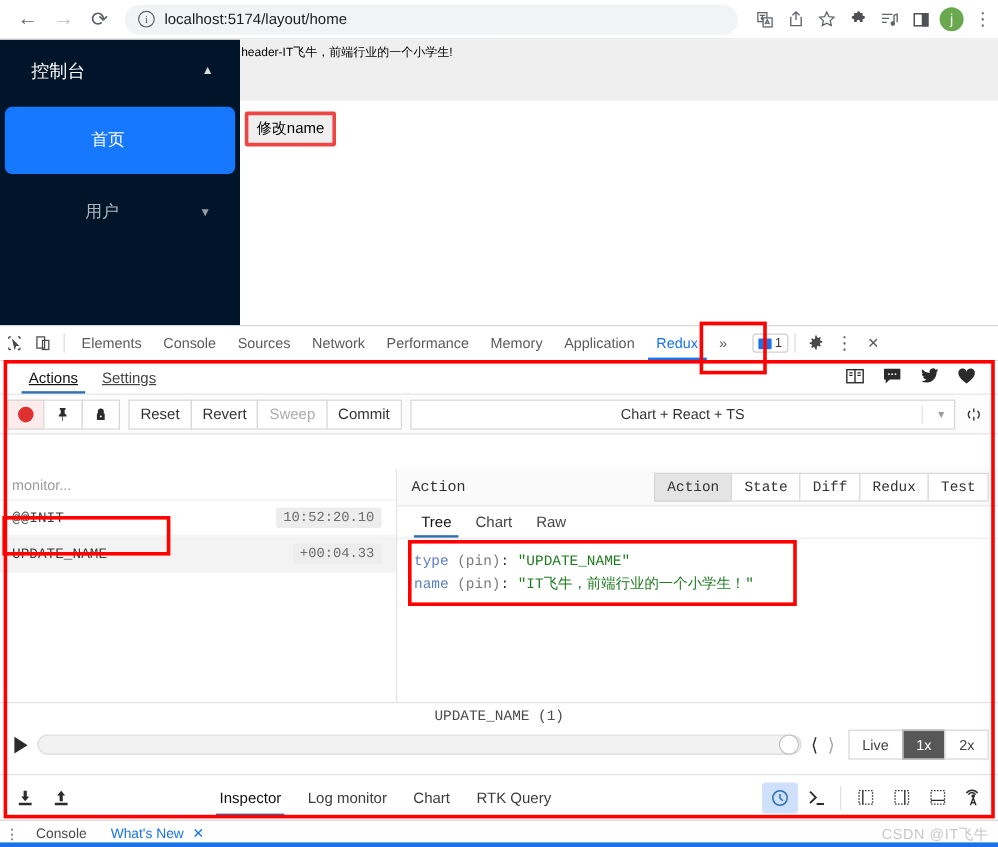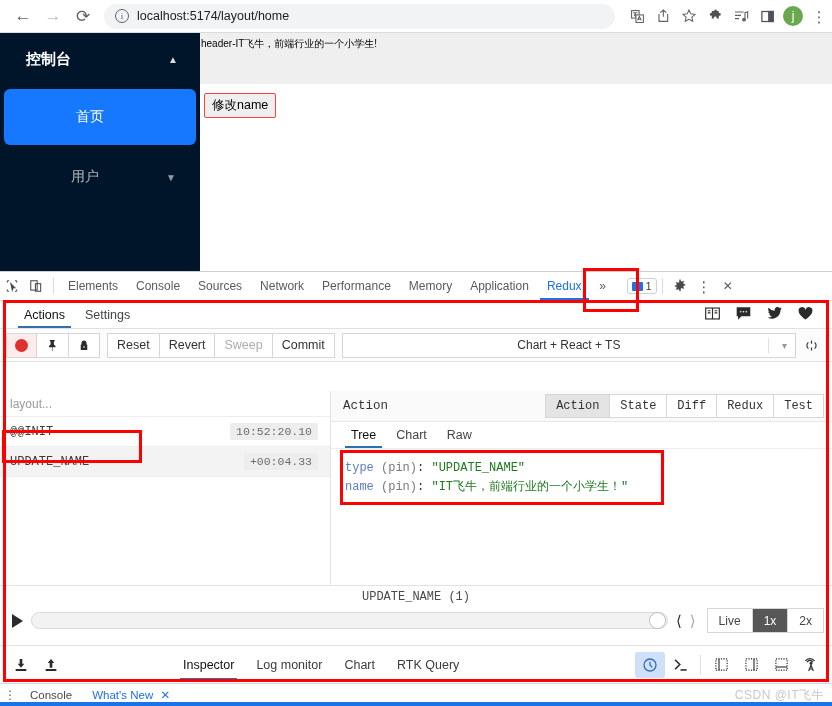--- a/index.html
+++ b/index.html
@@ -51,39 +51,39 @@
   .viewport {
     position: absolute; left: 0; top: 33px; width: 832px; height: 238px;
     background: #ffffff; overflow: hidden;
   }
   .sidebar {
     position: absolute; left: 0; top: 0; width: 200px; height: 238px;
     background: #001529;
   }
   .side-head {
     height: 52px; display: flex; align-items: center; justify-content: space-between;
-    padding: 0 22px 0 26px; color: #ffffff; font-size: 15px; font-weight: bold;
+    padding: 0 22px 0 26px; color: #ffffff; font-size: 15px;
   }
   .side-item {
     height: 56px; margin: 4px 4px; border-radius: 6px;
     display: flex; align-items: center; justify-content: space-between;
     padding: 0 20px 0 0; color: rgba(255,255,255,.68); font-size: 14px;
   }
   .side-item .lbl { flex: 1; text-align: center; }
   .side-item.active { background: #1677ff; color: #ffffff; }
   .caret { font-size: 10px; opacity: .85; }
 
   .content { position: absolute; left: 200px; top: 0; right: 0; height: 238px; background:#fff; }
   .page-header {
     height: 51px; background: #efefef; display: flex; align-items: flex-start;
     padding: 4px 0 0 1px; font-size: 10px; color: #000;
   }
   .modify-btn {
     margin: 9px 0 0 4px; font-size: 12.5px; padding: 3px 7px;
-    background: #efefef; border: 1px solid #ef4444; border-radius: 2px; color: #000;
+    background: #efefef; border: 3px solid #ef4444; border-radius: 2px; color: #000;
   }
 
   
   .devtools {
     position: absolute; left: 0; top: 271px; width: 832px; height: 412px;
     background: #ffffff; border-top: 1px solid #cdcdcd;
   }
   .dt-tabs {
     height: 29px; display: flex; align-items: center; background: #ffffff;
     border-bottom: 1px solid #d8d8d8; font-size: 12px; color: #5a5a5a;
@@ -100,21 +100,21 @@
     border-radius: 3px; padding: 1px 4px; font-size: 11px; color: #3b3b3b;
   }
   .sq-msg { width: 11px; height: 9px; background: #1a73e8; border-radius: 1px; }
 
   
   .redux { position: absolute; left: 0; top: 29px; right: 0; bottom: 0; background: #fff; }
   .rx-tabs {
     height: 28px; display: flex; align-items: center; border-bottom: 1px solid #e2e2e2;
     font-size: 12.5px; color: #333; padding-left: 14px;
   }
-  .rx-tab { padding: 0 10px; height: 27px; line-height: 28px; position: relative; color:#444; }
+  .rx-tab { padding: 0 10px; height: 27px; line-height: 28px; position: relative; color:#444;text-decoration:underline; }
   .rx-tab.active { color: #111; }
   .rx-tab.active::after {
     content: ""; position: absolute; left: 4px; right: 4px; bottom: 0; height: 2px; background: #2f6fb0;
   }
   .rx-social { margin-left: auto; display: flex; gap: 14px; padding-right: 18px; color: #2b2b2b; }
 
   .rx-toolbar {
     height: 33px; display: flex; align-items: center; border-bottom: 1px solid #e2e2e2;
     background: #fcfcfc; padding: 0 6px; gap: 0;
   }
@@ -396,21 +396,21 @@
           <svg width="15" height="15" viewBox="0 0 24 24" fill="none" stroke="#3a3a3a" stroke-width="1.9">
             <path d="M12 4v5M12 15v5"></path>
               <path d="M7 7a6.5 6.5 0 000 10"></path>
               <path d="M17 7a6.5 6.5 0 010 10"></path>
           </svg>
         </div>
       </div>
 
       <div class="rx-body">
         <div class="rx-left">
-          <div class="filter-row">layout...</div>
+          <div class="filter-row">monitor...</div>
           <div class="act-row">
             <span>@@INIT</span>
             <span class="act-time">10:52:20.10</span>
           </div>
           <div class="act-row sel">
             <span>UPDATE_NAME</span>
             <span class="act-time">+00:04.33</span>
           </div>
         </div>
         <div class="rx-right">

